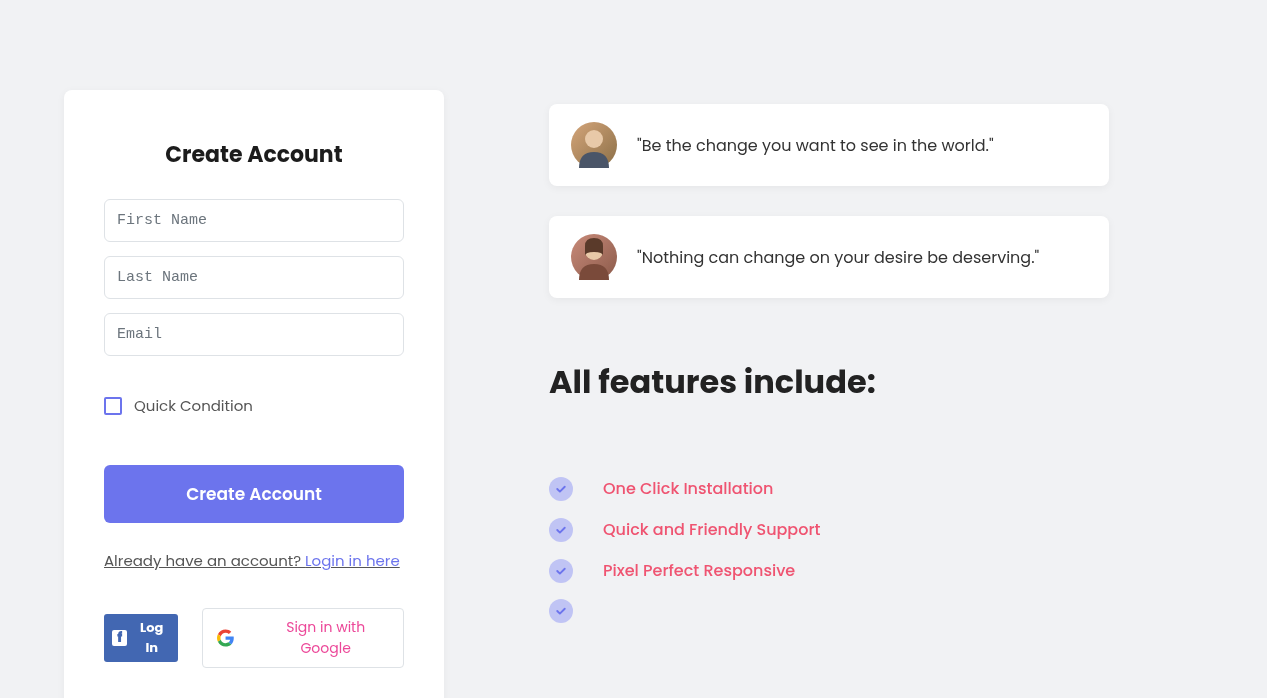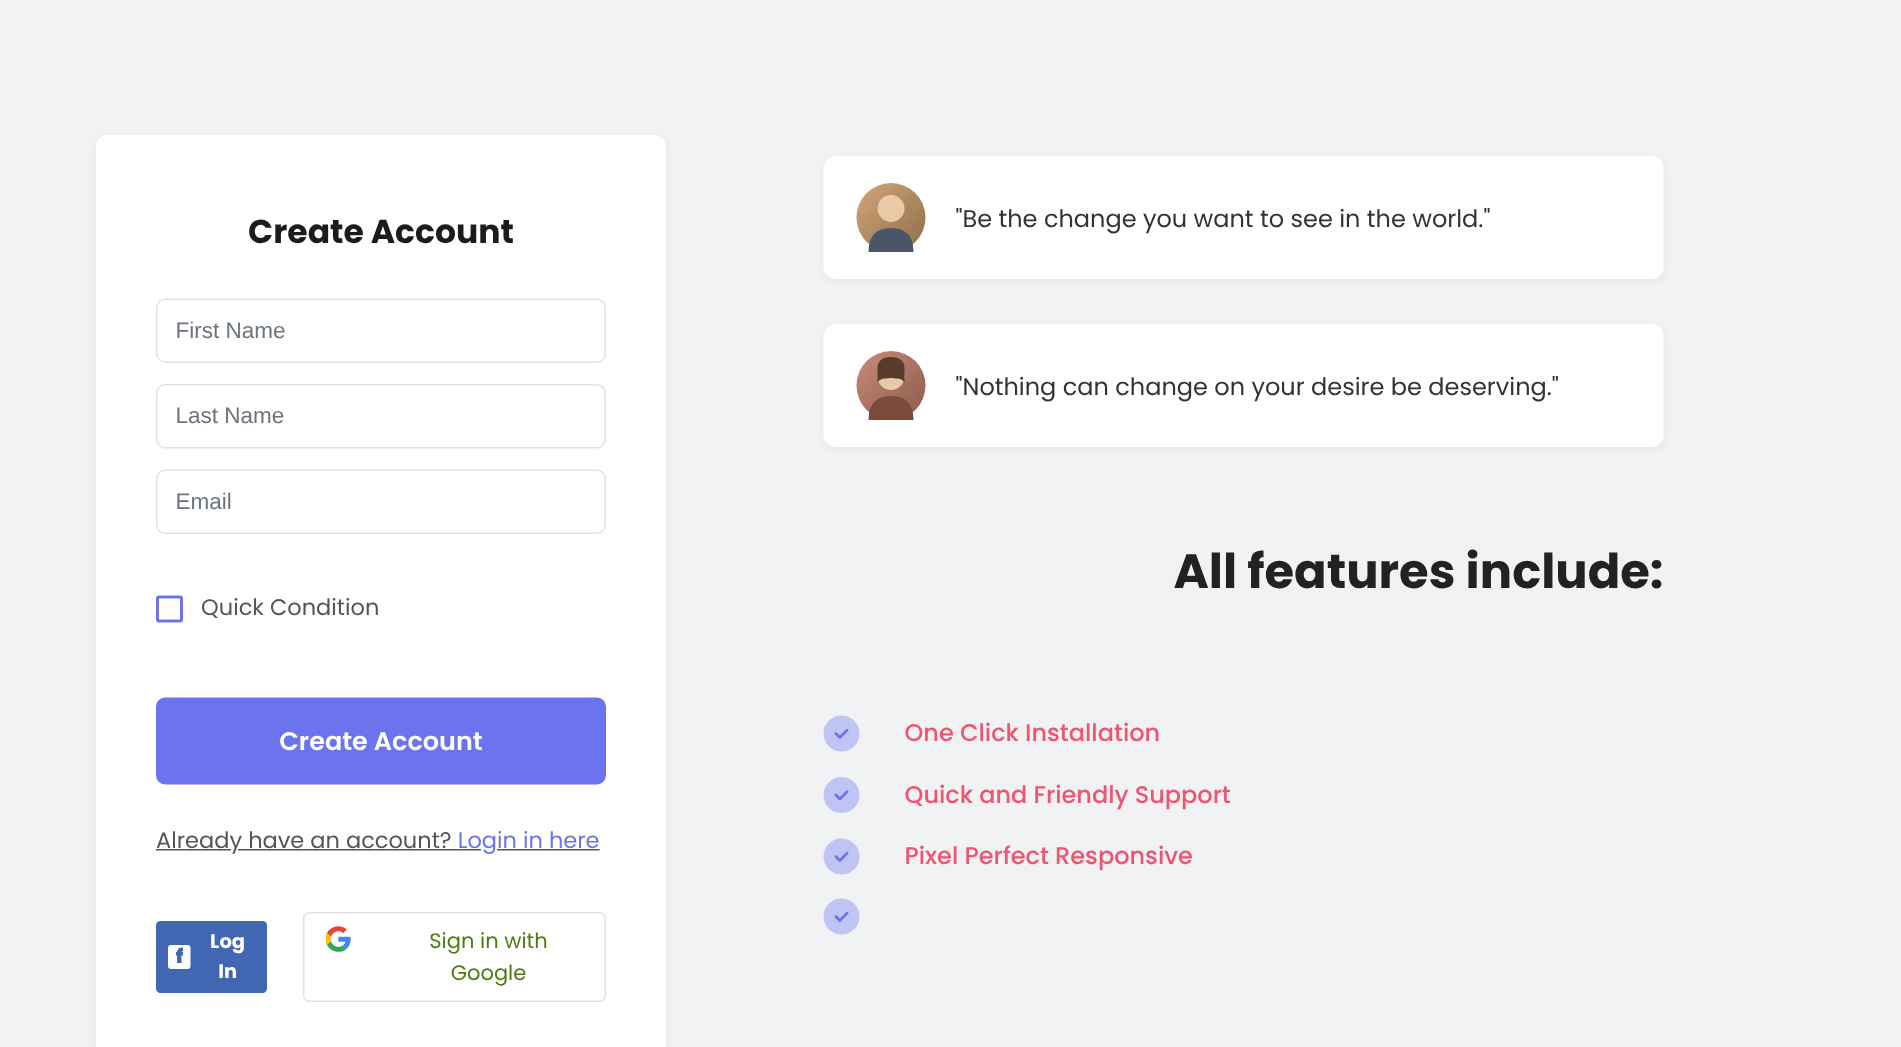--- a/index.html
+++ b/index.html
@@ -31,21 +31,21 @@
       margin-bottom: 28px;
     }
     .input {
       width: 100%;
       padding: 12px 12px;
       border: 1px solid #dee2e6;
       border-radius: 6px;
       font-size: 15px;
       color: #c2410c;
       margin-bottom: 14px;
-      font-family: Liberation Sans, sans-serif;
+      font-family: Liberation Mono, monospace;
     }
     .input::placeholder { color: #6c757d; }
     .checkbox-row {
       display: flex;
       align-items: center;
       gap: 12px;
       margin-top: 24px;
       margin-bottom: 48px;
     }
     .checkbox {
@@ -110,23 +110,24 @@
       color: #4267B2;
       display: flex;
       align-items: center;
       justify-content: center;
       font-weight: 900;
       font-size: 13px;
       border-radius: 2px;
     }
     .google-btn {
       display: inline-flex;
+      align-items: center;
       gap: 28px;
       background: #fff;
-      color: #4d7c0f;
+      color: #ec4899;
       padding: 8px 14px;
       border: 1px solid #dee2e6;
       border-radius: 4px;
       font-size: 14px;
       cursor: pointer;
       font-family: inherit;
     }
     .google-icon {
       width: 18px;
       height: 18px;
@@ -158,21 +159,20 @@
     .quote-text {
       font-size: 16px;
       color: #333;
     }
     .features-title {
       font-size: 32px;
       font-weight: 700;
       color: #222;
       margin-top: 60px;
       margin-bottom: 70px;
-      text-align: right;
     }
     .feature-item {
       display: flex;
       align-items: flex-end;
       gap: 30px;
       margin-bottom: 16px;
     }
     .check-badge {
       width: 24px;
       height: 24px;

